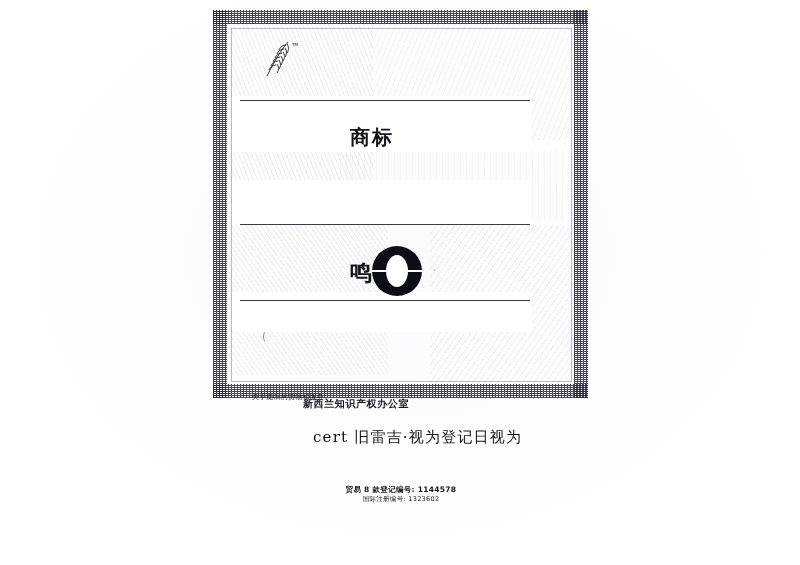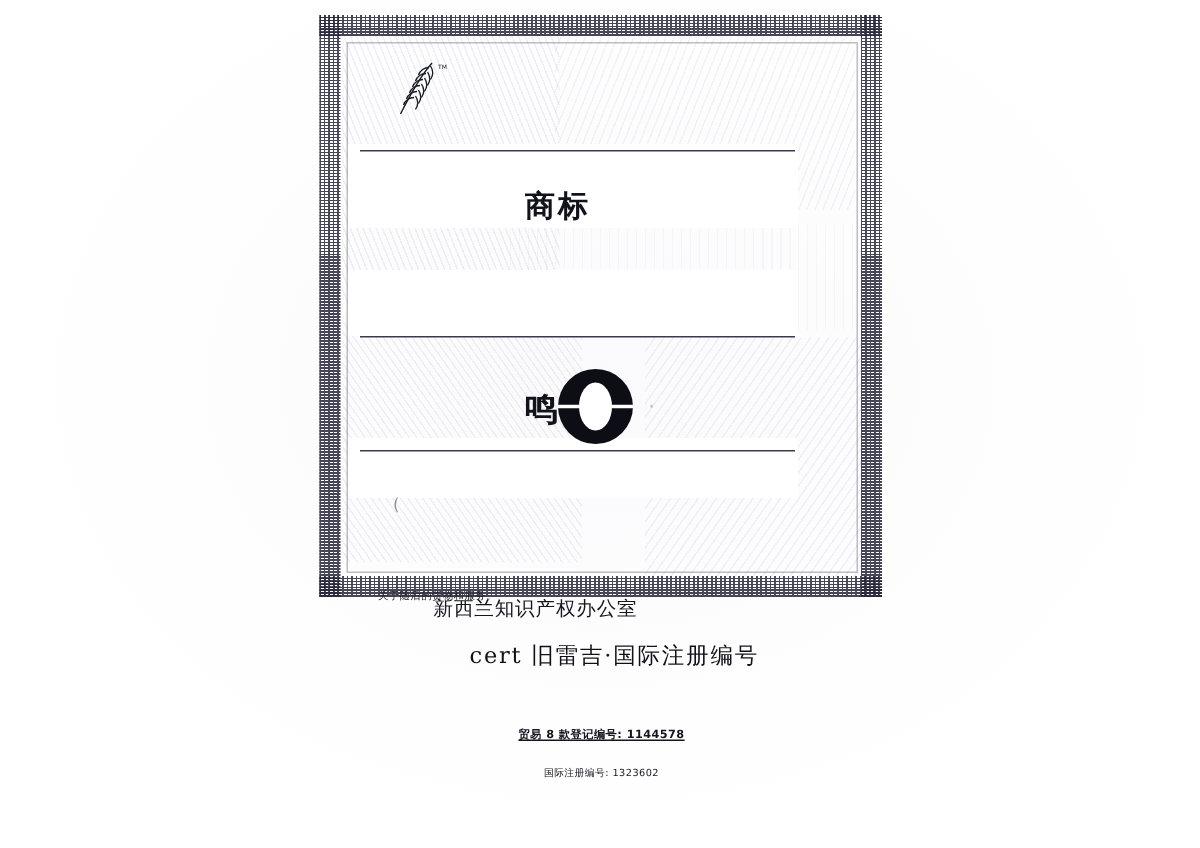--- a/index.html
+++ b/index.html
@@ -196,24 +196,24 @@
     font-size: 7px;
     color: #23232e;
     font-family: "DejaVu Sans", sans-serif;
     letter-spacing: 0.2px;
     margin-top: 36px;
   }
 
   
   .office-name {
     position: absolute;
-    left: 289px;
+    left: 303px;
     top: 397px;
-    font-size: 13px;
-    font-weight: normal;
+    font-size: 10px;
+    font-weight: bold;
     color: #15151f;
     font-family: "DejaVu Sans", sans-serif;
     letter-spacing: 0.6px;
   }
 
   
   .sig-line {
     position: absolute;
     left: 313px;
     top: 428px;
@@ -230,22 +230,21 @@
     top: 485px;
     width: 372px;
     text-align: center;
     font-family: "DejaVu Sans", sans-serif;
     color: #15151f;
   }
   .footer-reg {
     font-size: 7.5px;
     font-weight: bold;
     letter-spacing: 0.3px;
-    margin-bottom: 16px;
-    text-decoration: underline;
+    margin-bottom: 0;
   }
   .footer-intl {
     font-size: 6.5px;
     letter-spacing: 0.3px;
     margin-bottom: 4px;
   }
   .footer-para {
     font-size: 6.5px;
     line-height: 1.75;
     text-align: left;
@@ -315,19 +314,19 @@
   </div>
 
   <div class="faint-glyph">·</div>
 
   <div class="tiny-mark">(</div>
 
   <div class="goods-line">关于随后的货物和服务。</div>
 
   <div class="office-name">新西兰知识产权办公室</div>
 
-  <div class="sig-line">cert 旧雷吉·国际注册编号</div>
+  <div class="sig-line">cert 旧雷吉·视为登记日视为</div>
 
   <div class="footer">
     <div class="footer-reg">贸易 8 款登记编号: 1144578</div>
     <div class="footer-intl">国际注册编号: 1323602</div>
   </div>
 </div>
 
 </body></html>

